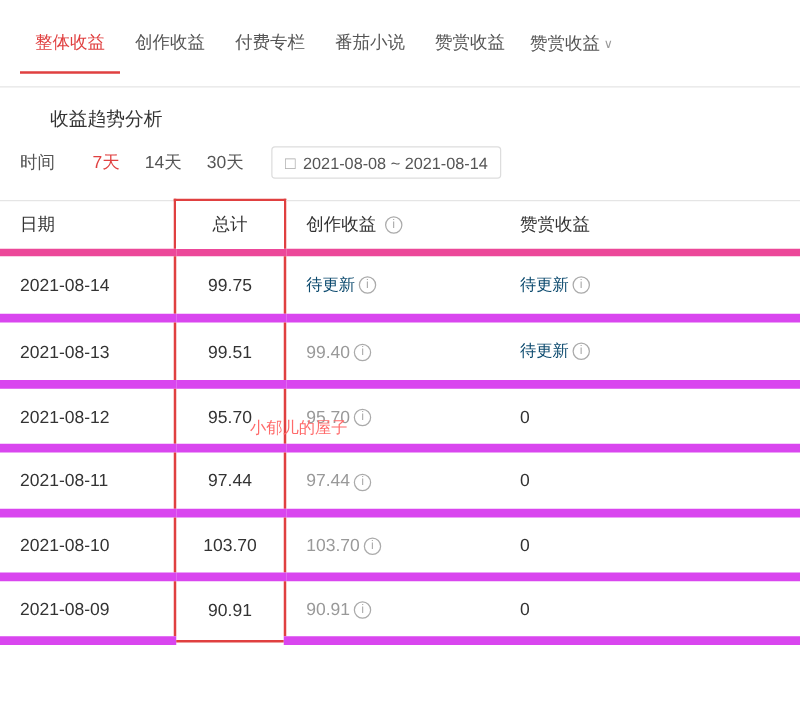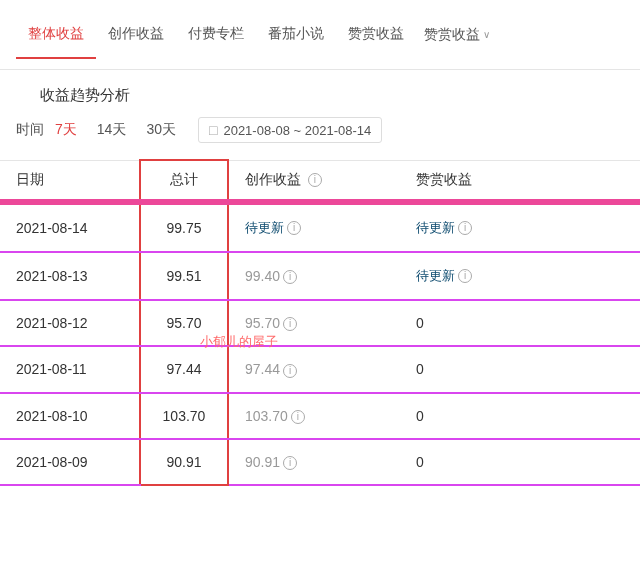--- a/index.html
+++ b/index.html
@@ -55,21 +55,21 @@
     }
 
     .filter-row {
       display: flex;
       align-items: center;
       padding: 4px 16px 12px 16px;
       gap: 0;
     }
     .filter-label {
       color: #555;
-      margin-right: 1px;
+      margin-right: 20px;
       font-size: 14px;
     }
     .time-btn {
       padding: 4px 10px;
       cursor: pointer;
       font-size: 14px;
       color: #555;
       border: none;
       background: none;
     }
@@ -117,21 +117,21 @@
     .data-table th.col-creation {
       text-align: left;
       padding: 10px 16px;
     }
     .data-table th.col-reward {
       text-align: left;
       padding: 10px 8px;
     }
     .data-table td {
       padding: 14px 16px;
-      border-bottom: 2px solid #d946ef;
+      border-bottom: 7px solid #d946ef;
       font-size: 14px;
       color: #333;
     }
     .data-table td.col-total {
       text-align: center;
       padding: 14px 8px;
       font-weight: 500;
     }
     .data-table td.col-creation {
       text-align: left;

